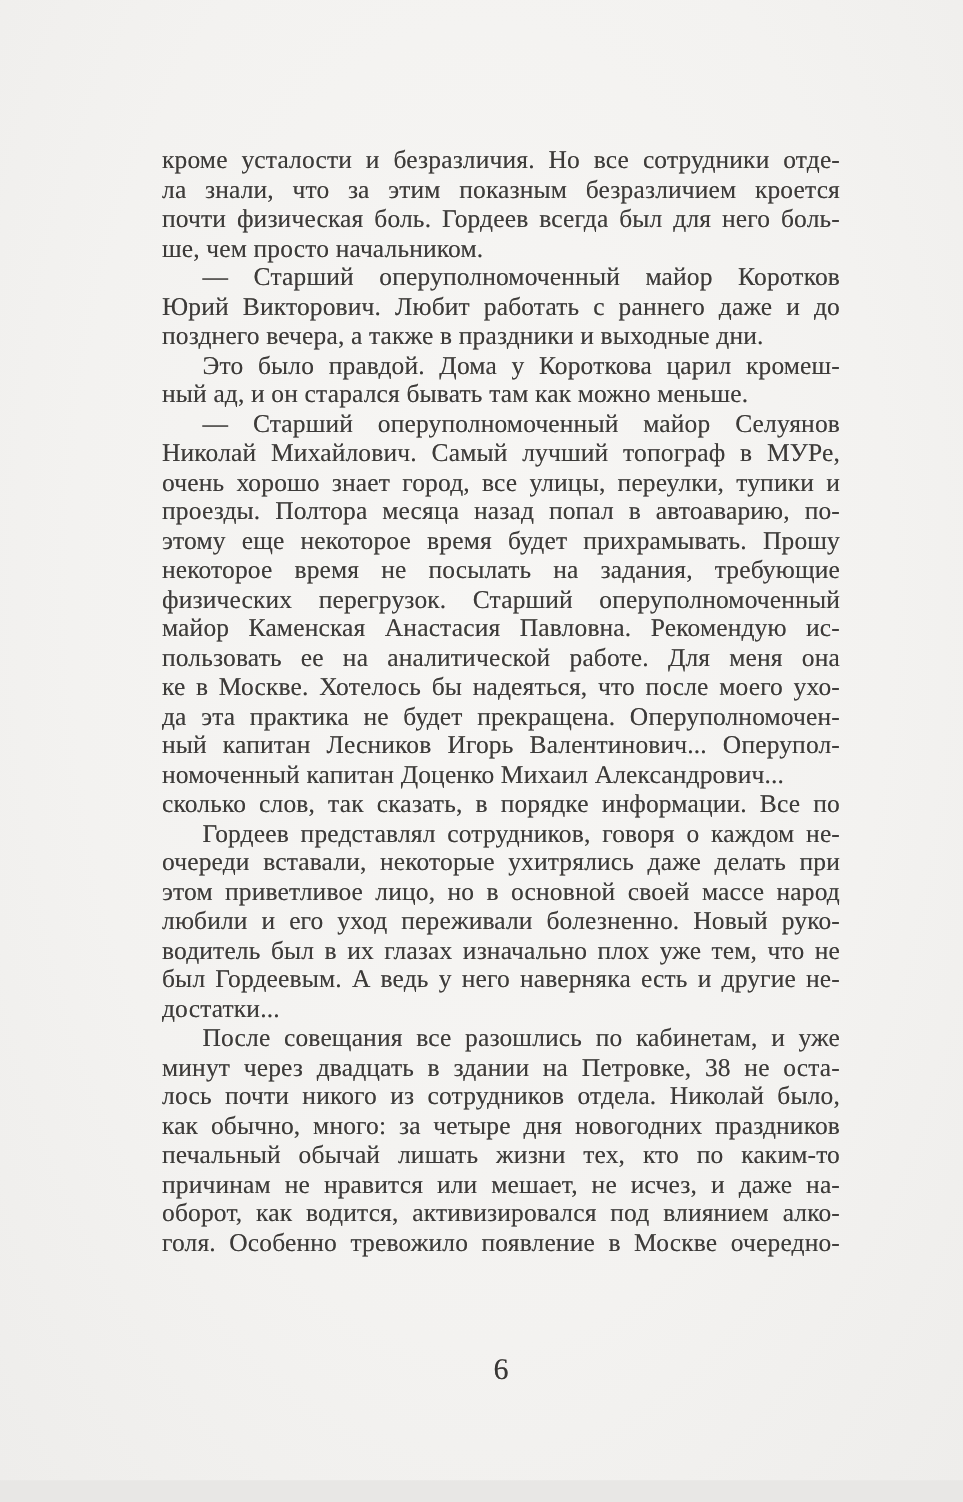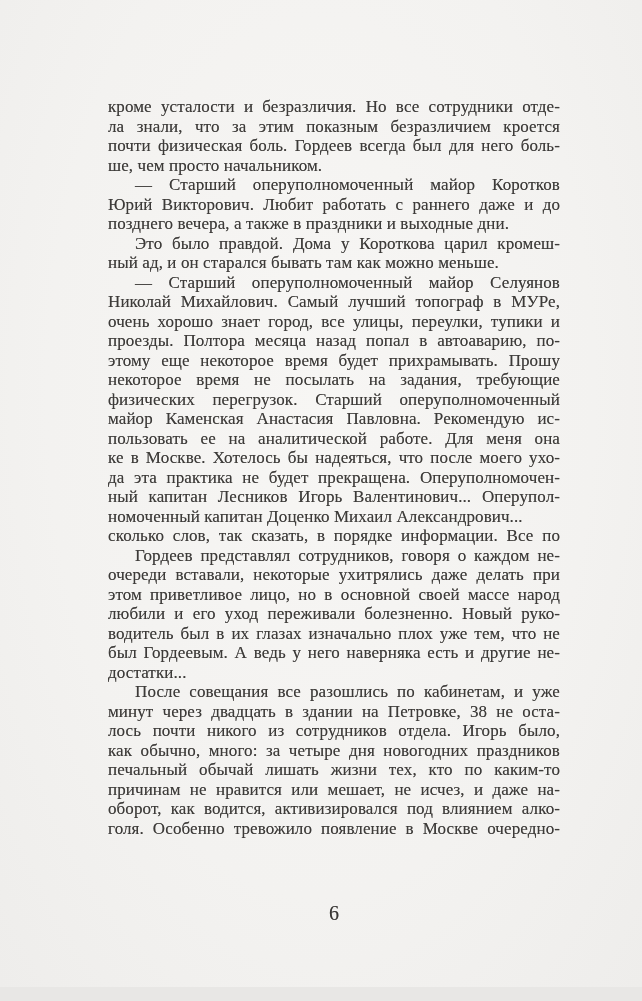--- a/index.html
+++ b/index.html
@@ -83,21 +83,21 @@
       <div class="text-line">сколько слов, так сказать, в порядке информации. Все по</div>
       <div class="text-line indent">Гордеев представлял сотрудников, говоря о каждом не-</div>
       <div class="text-line">очереди вставали, некоторые ухитрялись даже делать при</div>
       <div class="text-line">этом приветливое лицо, но в основной своей массе народ</div>
       <div class="text-line">любили и его уход переживали болезненно. Новый руко-</div>
       <div class="text-line">водитель был в их глазах изначально плох уже тем, что не</div>
       <div class="text-line">был Гордеевым. А ведь у него наверняка есть и другие не-</div>
       <div class="text-line para-end">достатки...</div>
       <div class="text-line indent">После совещания все разошлись по кабинетам, и уже</div>
       <div class="text-line">минут через двадцать в здании на Петровке, 38 не оста-</div>
-      <div class="text-line">лось почти никого из сотрудников отдела. Игорь было,</div>
+      <div class="text-line">лось почти никого из сотрудников отдела. Николай было,</div>
       <div class="text-line">как обычно, много: за четыре дня новогодних праздников</div>
       <div class="text-line">печальный обычай лишать жизни тех, кто по каким-то</div>
       <div class="text-line">причинам не нравится или мешает, не исчез, и даже на-</div>
       <div class="text-line">оборот, как водится, активизировался под влиянием алко-</div>
       <div class="text-line">голя. Особенно тревожило появление в Москве очередно-</div>
     </div>
   <div class="page-number">6</div>
 </div>
 
 </body></html>

